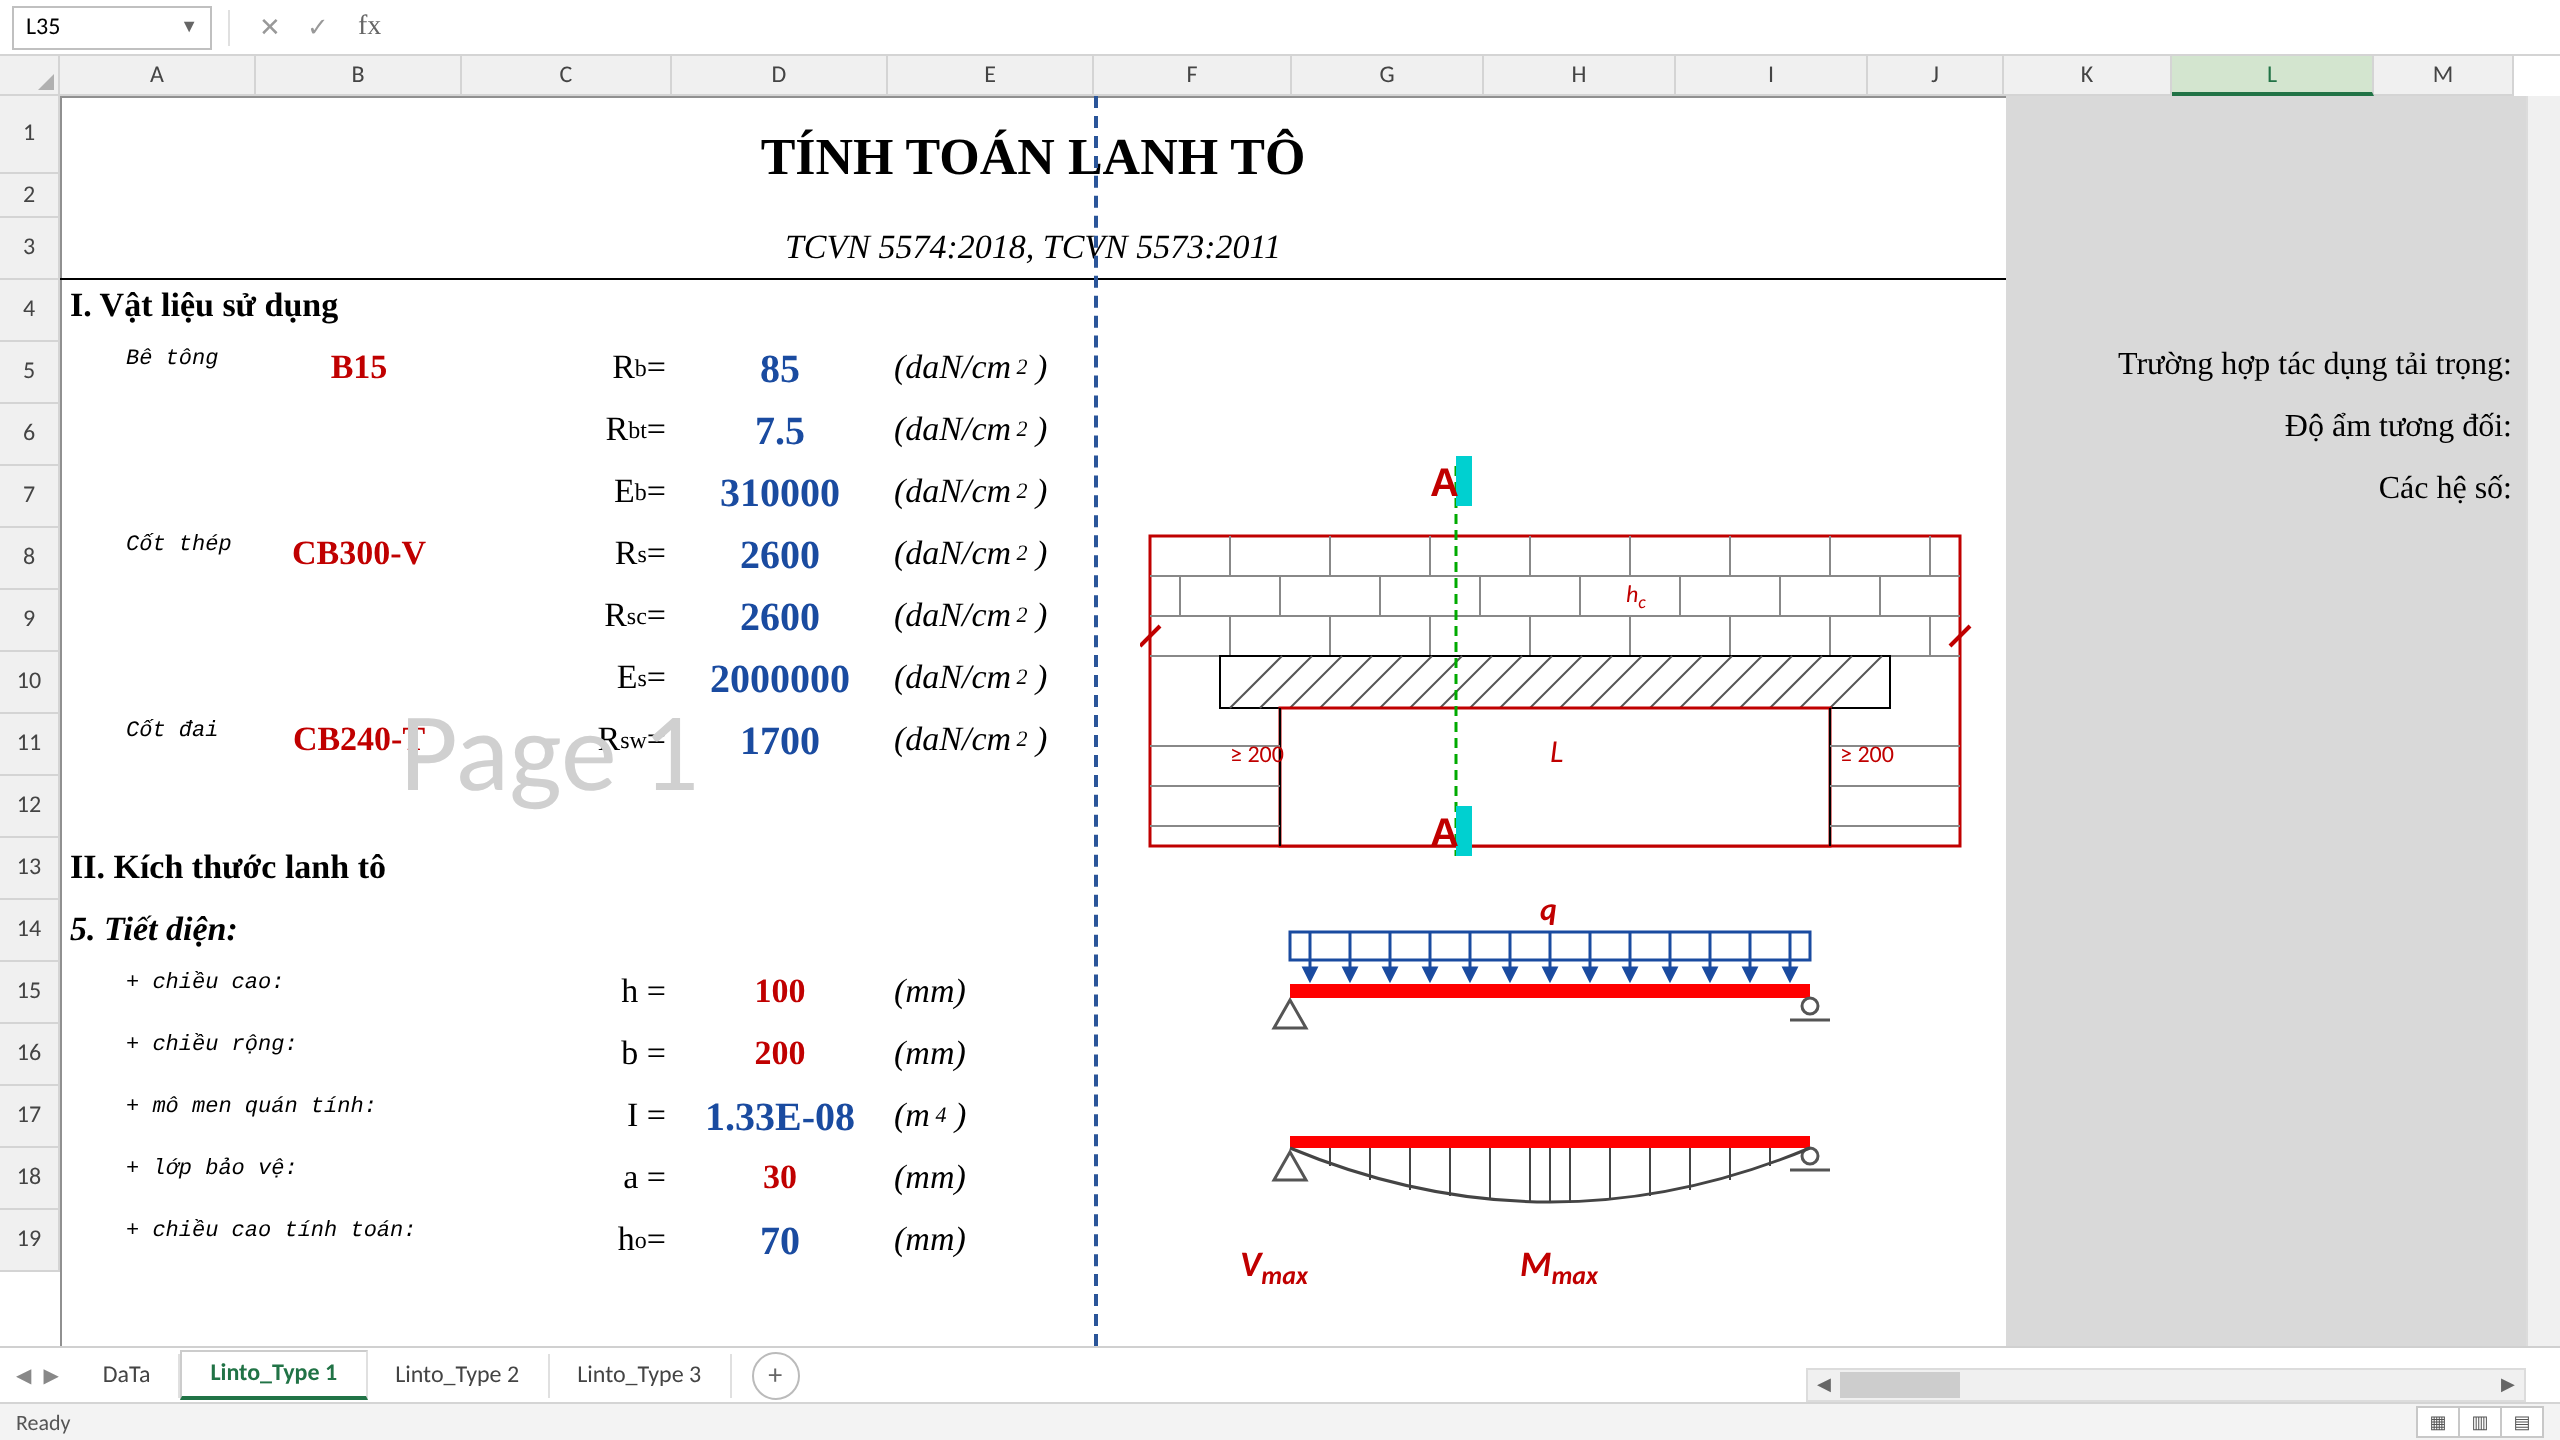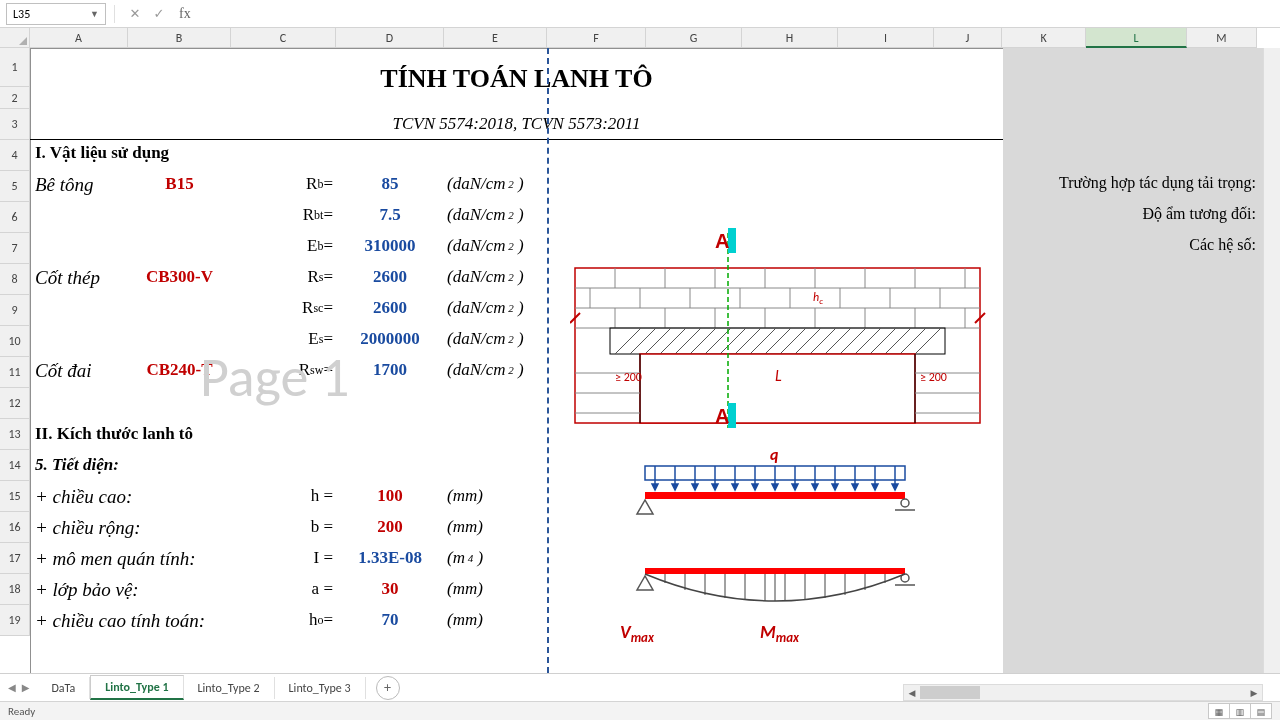--- a/index.html
+++ b/index.html
@@ -28,24 +28,24 @@
 .cells { position: absolute; top: 20px; left: 30px; right: 17px; bottom: 0; }
 .print-area { position: absolute; left: 0; top: 0; width: 973px; height: 625px; border-left: 1px solid #909090; border-top: 1px solid #909090; }
 .gray-area { position: absolute; left: 973px; top: 0; right: 0; height: 625px; background: #d9d9d9; }
 
 .title-block { position: absolute; left: 0; top: 0; width: 973px; height: 61px; display: flex; align-items: center; justify-content: center; font-family: 'Times New Roman', serif; font-size: 26px; font-weight: bold; }
 .subtitle { position: absolute; left: 0; top: 61px; width: 973px; height: 31px; border-bottom: 1px solid #000; display: flex; align-items: center; justify-content: center; font-family: 'Times New Roman', serif; font-size: 17px; font-style: italic; }
 
 .page-break-v { position: absolute; top: 0; bottom: 0; width: 0; border-left: 2px dashed #2a5599; z-index: 3; pointer-events: none; }
 
 .sec-head { font-family: 'Times New Roman', serif; font-weight: bold; font-size: 17px; }
-.txt-italic { font-family: Liberation Serif, serif; font-style: italic; font-size: 19px; }
+.txt-italic { font-family: Liberation Mono, monospace; font-style: italic; font-size: 11px; margin-left: 28px; }
 .txt-bolditalic { font-family: 'Times New Roman', serif; font-style: italic; font-weight: bold; font-size: 17px; }
 .val-red { font-family: 'Times New Roman', serif; font-weight: bold; color: #c00000; font-size: 17px; text-align: center; }
-.val-blue { font-family: 'Times New Roman', serif; font-weight: bold; color: #1a4ba0; font-size: 17px; text-align: center; }
+.val-blue { font-family: 'Times New Roman', serif; font-weight: bold; color: #1a4ba0; font-size: 20px; text-align: center; }
 .sym { font-family: 'Times New Roman', serif; font-size: 17px; text-align: right; padding-right: 6px; }
 .unit { font-family: 'Times New Roman', serif; font-style: italic; font-size: 17px; }
 .unit sup { font-size: 11px; }
 .sym sub { font-size: 12px; }
 
 .cell { position: absolute; display: flex; align-items: center; padding: 0 3px; }
 
 .watermark { position: absolute; font-family: Calibri, sans-serif; font-size: 56px; color: #d0d0d0; font-weight: 400; pointer-events: none; z-index: 1; }
 
 .gray-txt { position: absolute; font-family: 'Times New Roman', serif; font-size: 16px; text-align: right; white-space: nowrap; }

